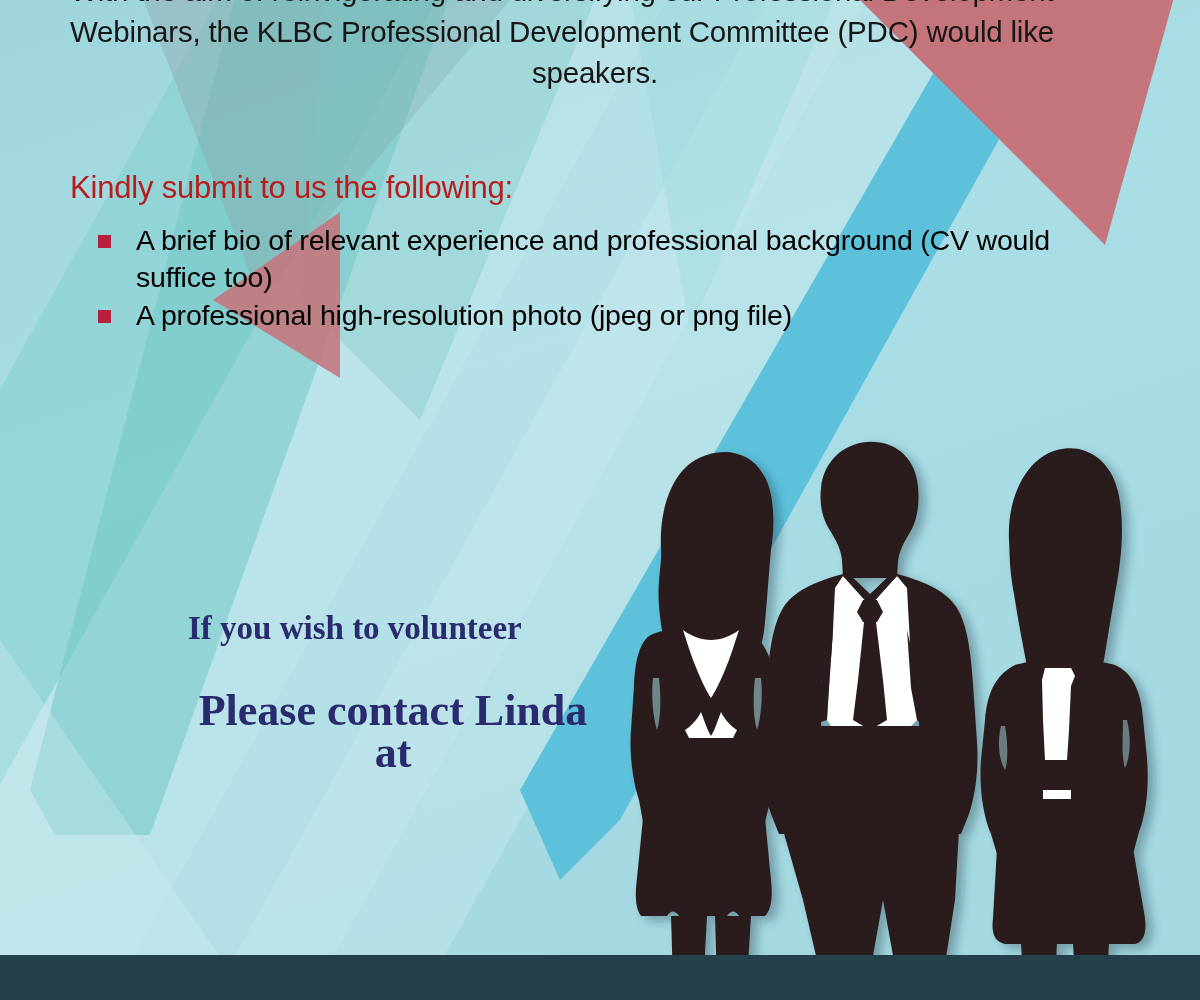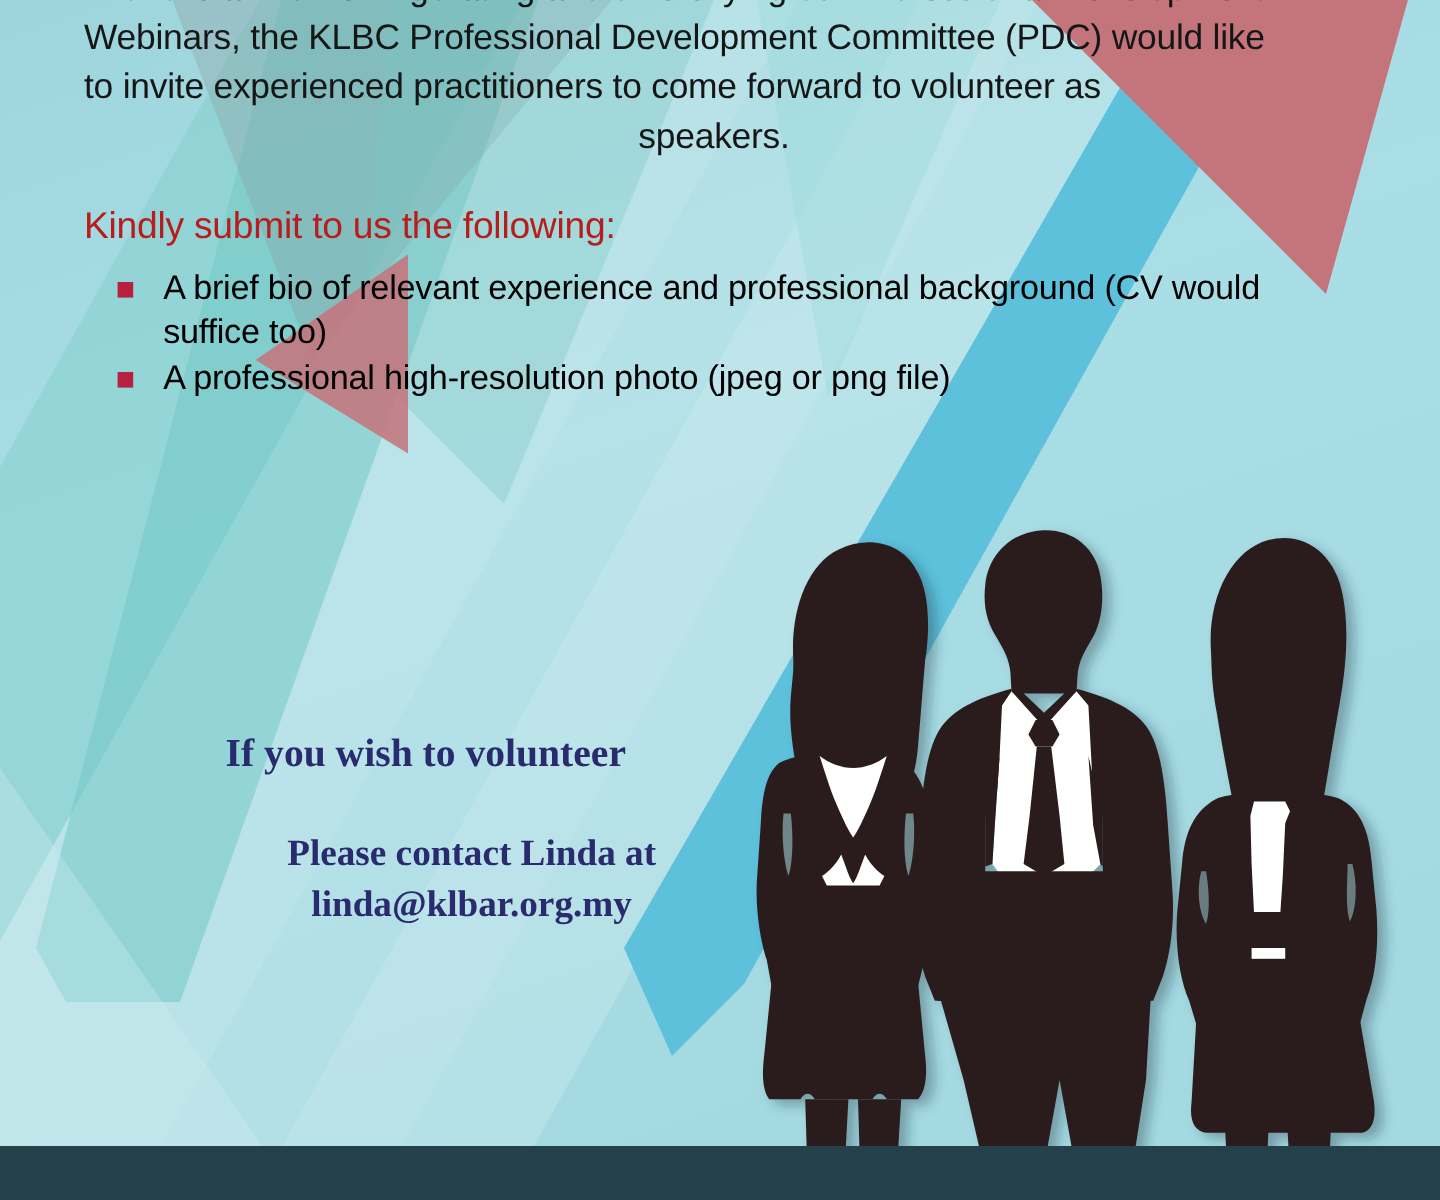--- a/index.html
+++ b/index.html
@@ -113,21 +113,21 @@
     font-weight: bold;
     margin-left: 40px;
   }
   .volunteer-line1 {
     font-size: 33px;
     line-height: 40px;
     text-align: left;
   }
   .volunteer-line2 {
     margin-top: 42px;
-    font-size: 31px;
+    font-size: 44px;
     line-height: 42px;
     text-align: center;
   }
   .volunteer-line2 .at { display: block; }
   .volunteer-line2 .email { display: block; }
 
   
   .people {
     position: absolute;
     left: 615px;
@@ -266,42 +266,40 @@
       <path d="M406,512 L442,512 L440,556 L436,570 L412,570 L408,552 Z" fill="#2b1f1d"></path>
       <path d="M458,512 L494,512 L492,554 L488,570 L464,570 L460,552 Z" fill="#2b1f1d"></path>
     </g>
   </svg>
 
   <div class="content">
 
     <div class="intro">
       <div>With the aim of reinvigorating and diversifying our Professional Development</div>
       <div>Webinars, the KLBC Professional Development Committee (PDC) would like</div>
-      <div>to invite experienced practitioners to come forward to volunteer as</div>
       <div class="lastline">speakers.</div>
     </div>
 
     <div class="kindly">Kindly submit to us the following:</div>
 
     <ul class="bullets">
       <li>
         <span class="sq"></span>
         <span>A brief bio of relevant experience and professional background (CV would suffice too)</span>
       </li>
       <li>
         <span class="sq"></span>
         <span>A professional high-resolution photo (jpeg or png file)</span>
       </li>
     </ul>
 
     <div class="volunteer-block">
       <div class="volunteer-line1">If you wish to volunteer</div>
       <div class="volunteer-line2">
         <span class="at">Please contact Linda at</span>
-        <span class="email">linda@klbar.org.my</span>
       </div>
     </div>
 
   </div>
 
   <div class="bottom-bar"></div>
 
 </div>
 
 </body></html>

